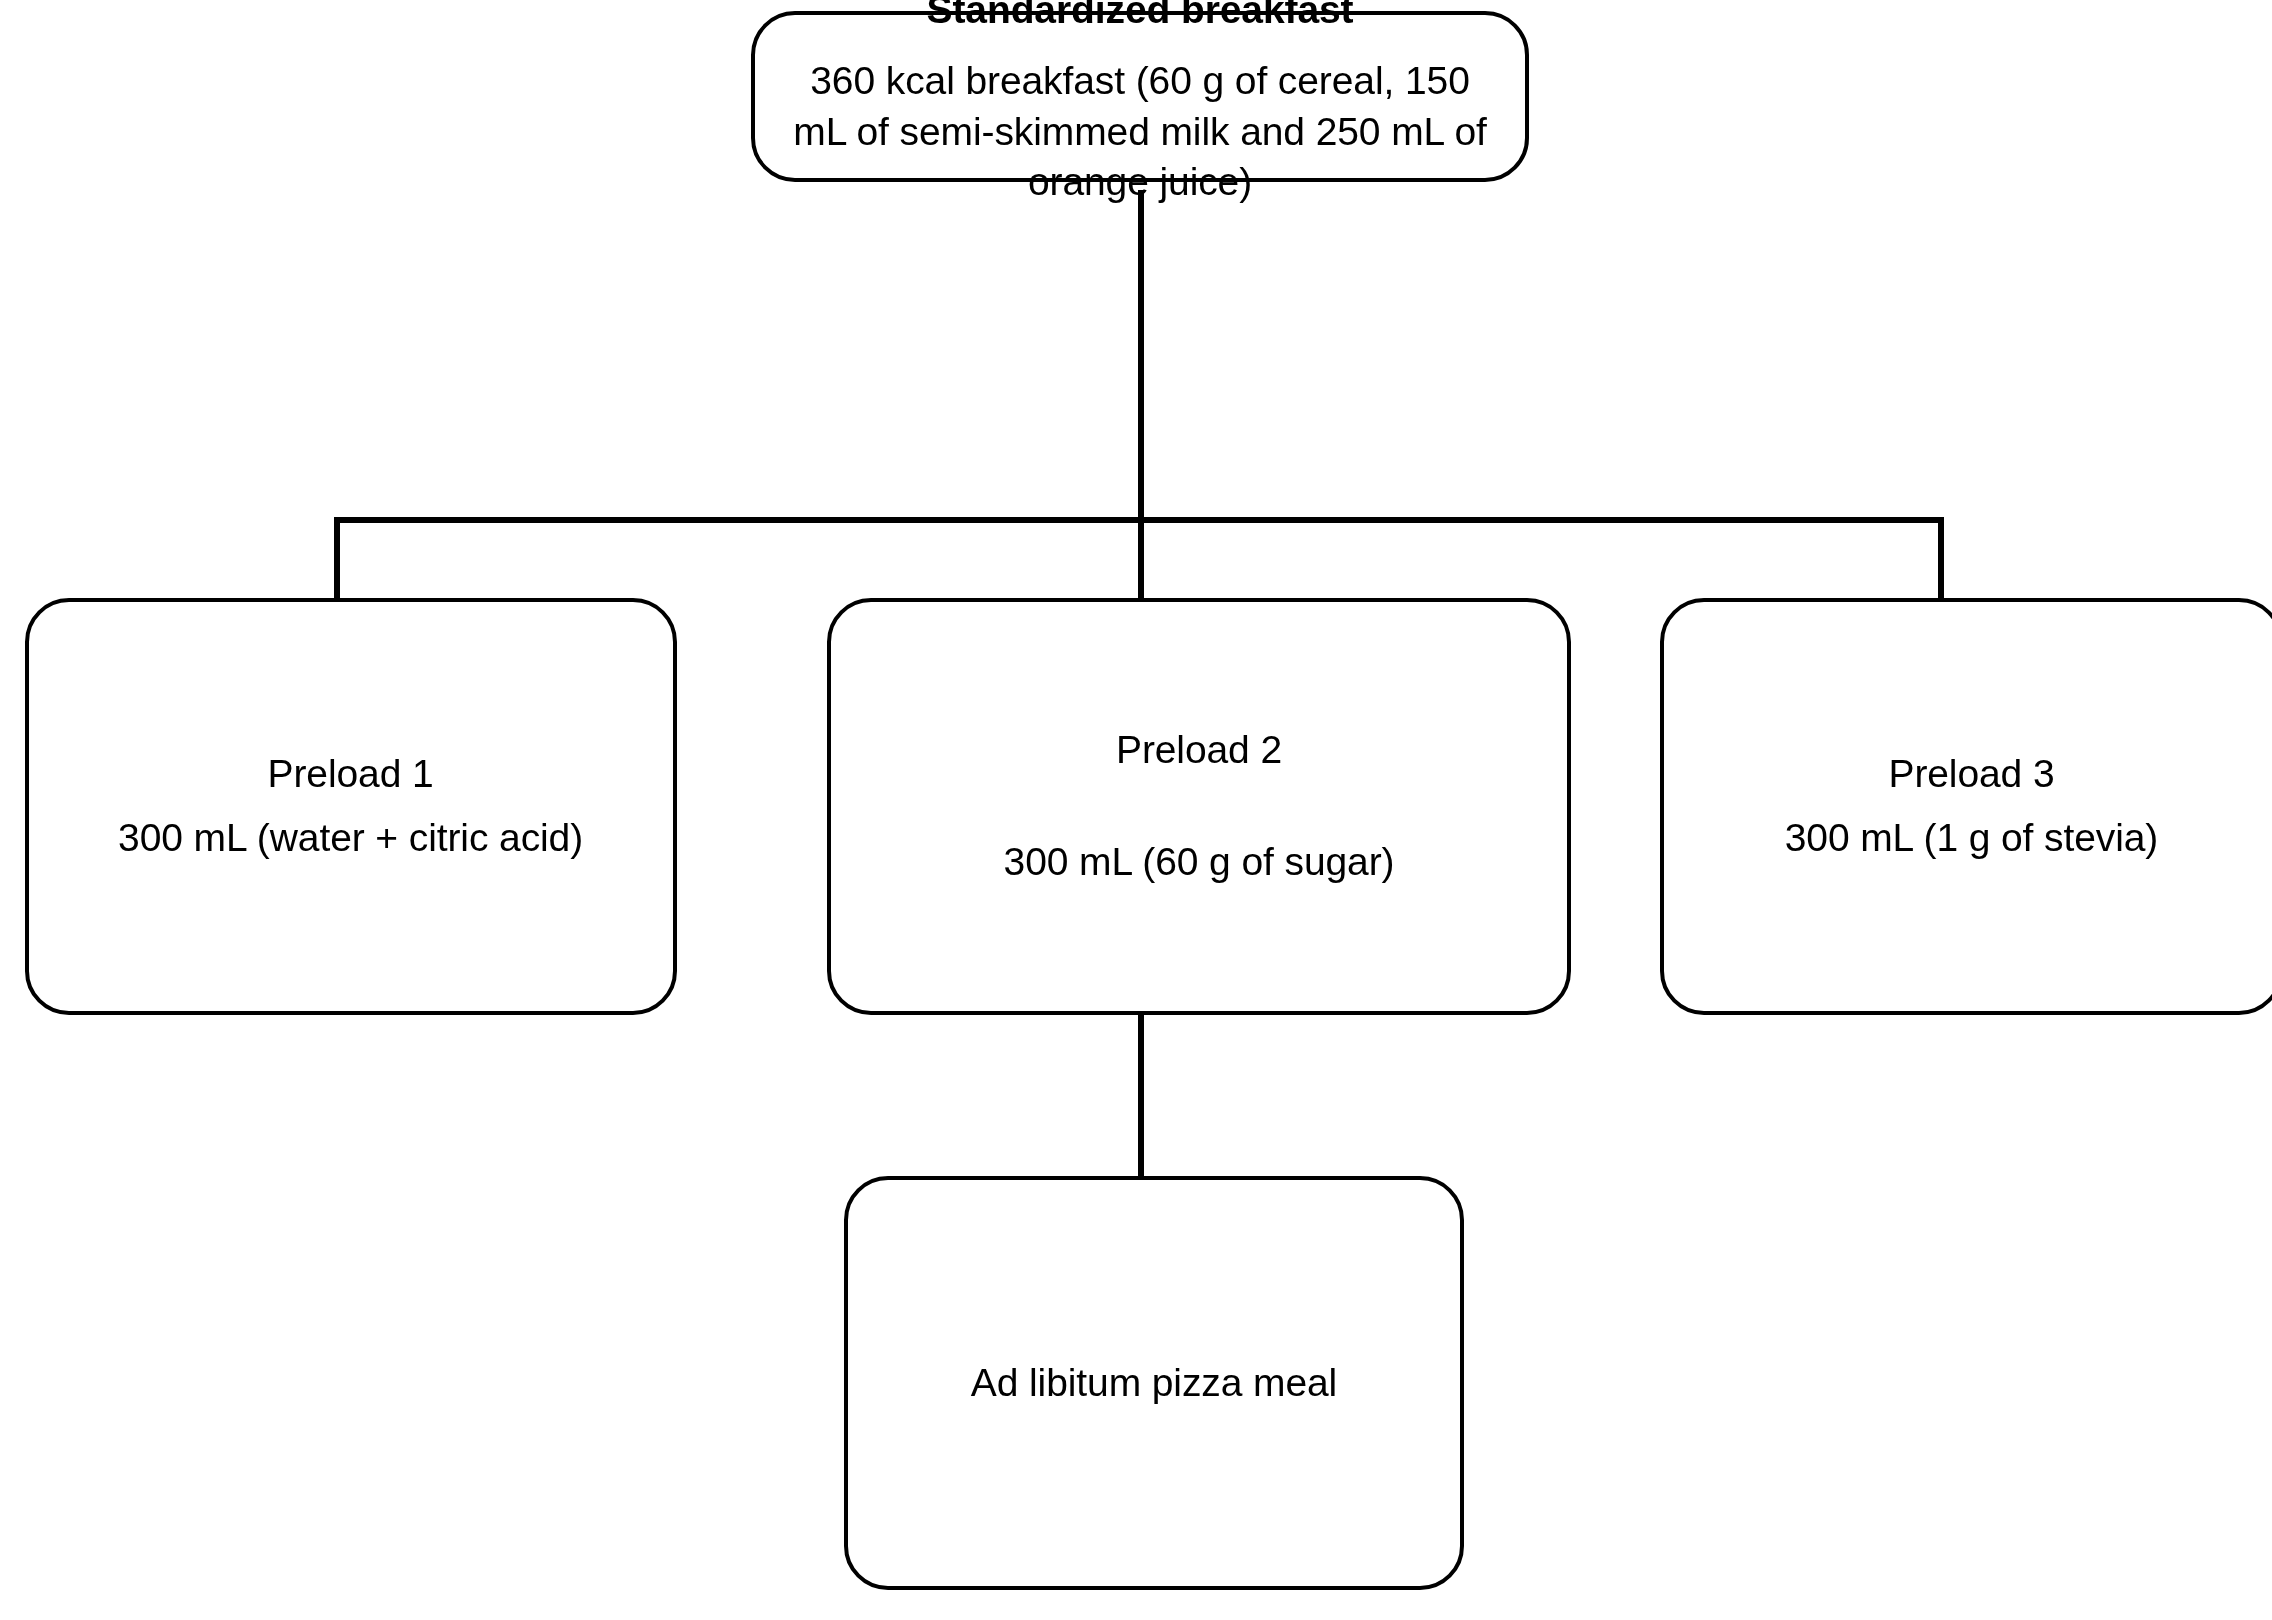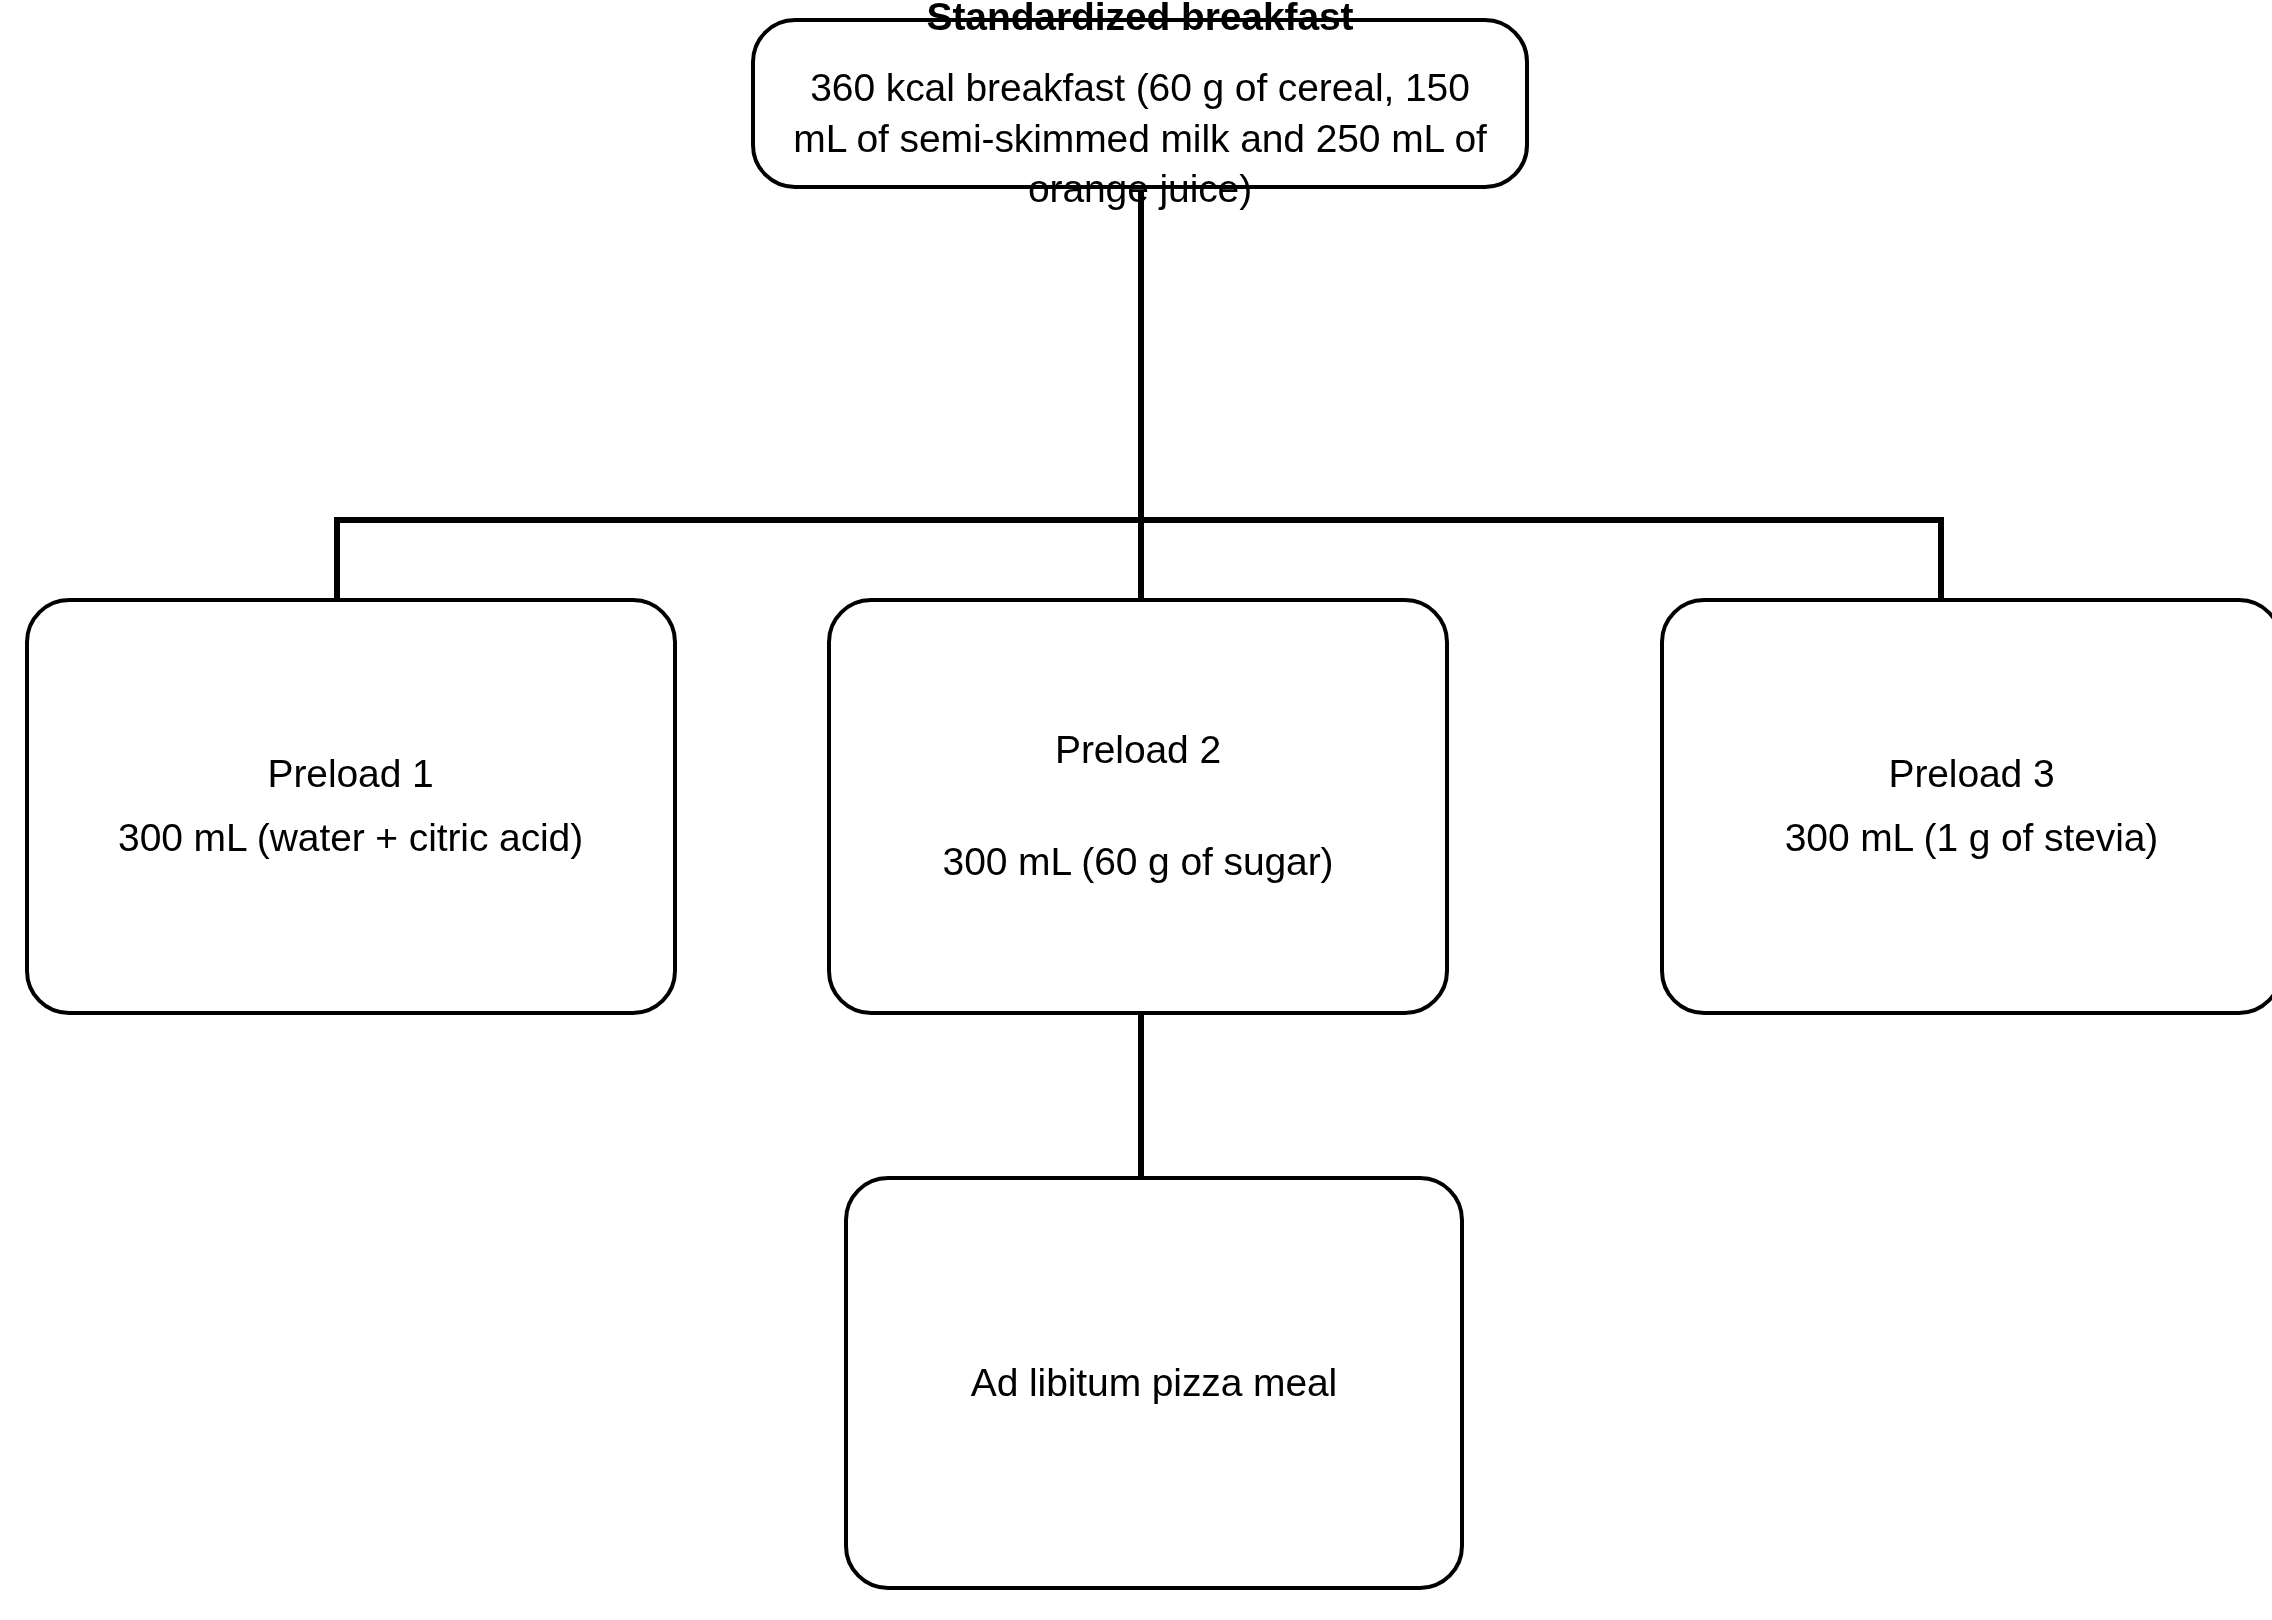--- a/index.html
+++ b/index.html
@@ -40,39 +40,39 @@
     font-weight: normal;
     font-size: 39px;
     line-height: 1.30;
     letter-spacing: -0.1px;
   }
   .node .title + .body { margin-top: 21px; }
 
   
   #node-breakfast {
     left: 751px;
-    top: 18px;
+    top: 11px;
     width: 778px;
     height: 171px;
     padding: 0 22px;
   }
   #node-breakfast .body { max-width: 714px; }
 
   
   #node-preload-1 {
     left: 24.6px;
     top: 598px;
     width: 652px;
     height: 417px;
     padding: 16px 32px;
   }
   #node-preload-2 {
     left: 827px;
     top: 598px;
-    width: 622px;
+    width: 744px;
     height: 417px;
     padding: 0 24.6px;
     gap: 48px;
   }
   #node-preload-3 {
     left: 1628px;
     top: 598px;
     width: 623px;
     height: 417px;
     padding: 0 24.6px;

